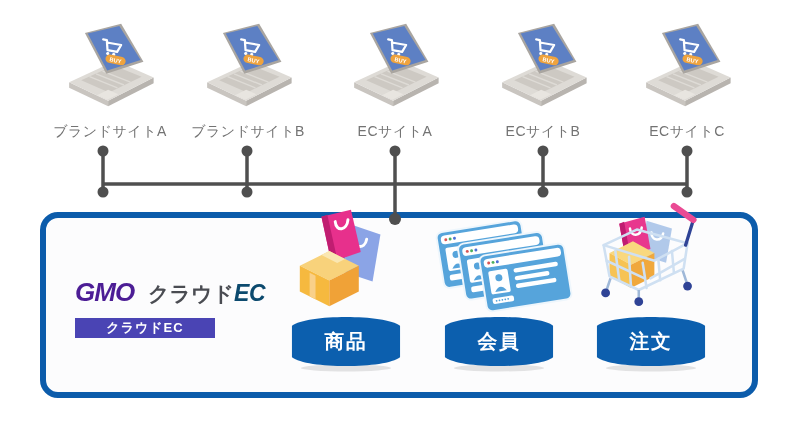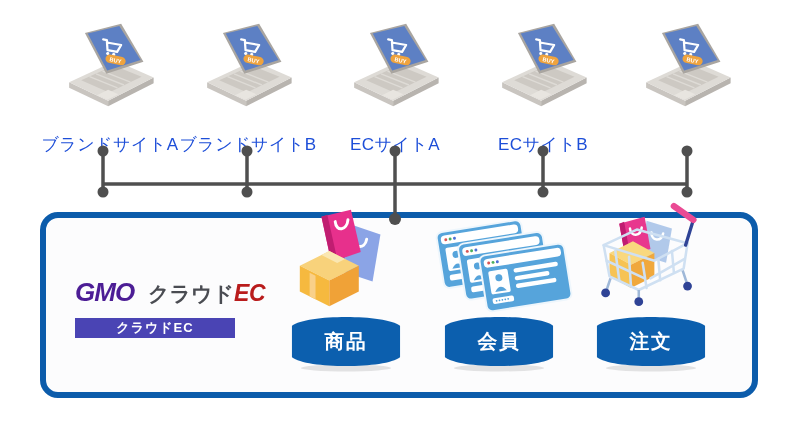--- a/index.html
+++ b/index.html
@@ -4,37 +4,37 @@
 <style>
   * { margin:0; padding:0; box-sizing:border-box; }
   html,body { background:#ffffff; font-family:"Liberation Sans","DejaVu Sans",sans-serif; }
   .canvas { position:relative; width:800px; height:443px; background:#ffffff;
             border-radius:26px; overflow:hidden; }
 
   
   .site { position:absolute; top:20px; width:176px; text-align:center;
           transform:translateX(-50%); z-index:2; }
   .site .laptop { width:104px; height:auto; display:inline-block; }
-  .site .site-label { margin-top:20px; font-size:17px; font-weight:500; color:#1d4ed8;
+  .site .site-label { margin-top:10px; font-size:14px; font-weight:500; color:#737373;
                       letter-spacing:.5px; white-space:nowrap; }
 
   
   .connectors { position:absolute; left:0; top:0; z-index:3; pointer-events:none; }
 
   
   .platform { position:absolute; left:40px; top:212px; width:718px; height:186px;
               border:6px solid #0c5cab; border-radius:18px; background:#fcfcfd; z-index:1; }
 
   
   .brand { position:absolute; left:75px; top:279px; z-index:2; }
   .logo { white-space:nowrap; line-height:26px; }
   .logo .gmo { color:#4c1d95; font-weight:800; font-style:italic; font-size:26px; letter-spacing:-1px; }
   .logo .product { color:#4a4c52; font-weight:800; font-size:21px; margin-left:14px; }
-  .logo .suffix { color:#b91c1c; font-weight:800; font-style:italic; font-size:23px; letter-spacing:-.5px; }
-  .badge { margin-top:9px; width:160px; height:20px; background:#4a44b4; color:#ffffff;
+  .logo .suffix { color:#0c4a6e; font-weight:800; font-style:italic; font-size:23px; letter-spacing:-.5px; }
+  .badge { margin-top:9px; width:140px; height:20px; background:#4a44b4; color:#ffffff;
            font-size:13px; font-weight:700; letter-spacing:1px;
            display:flex; align-items:center; justify-content:center; }
 
   
   .icon-abs { position:absolute; z-index:2; }
 
   
   .db { position:absolute; top:311px; z-index:2; }
   .db text { font-family:"Liberation Sans","DejaVu Sans",sans-serif; }
 </style>
@@ -158,20 +158,21 @@
       <g transform="translate(49,19) rotate(10)">
         <path d="M0,2 h4 l2.6,10.5 h10.5 l3,-8 h-14" stroke="#ffffff" stroke-width="2.4" fill="none" stroke-linecap="round" stroke-linejoin="round"></path>
         <circle cx="7.5" cy="16" r="1.7" fill="#ffffff"></circle>
         <circle cx="14" cy="16" r="1.7" fill="#ffffff"></circle>
       </g>
       <g transform="translate(62,43) rotate(12)">
         <rect x="-11" y="-4.5" width="22" height="9" rx="4.5" fill="#efa33d"></rect>
         <text x="0" y="2.6" text-anchor="middle" font-size="6" font-weight="bold" fill="#ffffff">BUY</text>
       </g>
     </svg>
+    <div class="site-label">ECサイトC</div>
   </div>
 
   <svg class="connectors" width="800" height="443">
     <g stroke="#4f4f4f" stroke-width="3.5">
       <line x1="103" y1="184" x2="687" y2="184"></line>
       <line x1="103" y1="151" x2="103" y2="192"></line>
       <line x1="247" y1="151" x2="247" y2="192"></line>
       <line x1="395" y1="151" x2="395" y2="219"></line>
       <line x1="543" y1="151" x2="543" y2="192"></line>
       <line x1="687" y1="151" x2="687" y2="192"></line>

